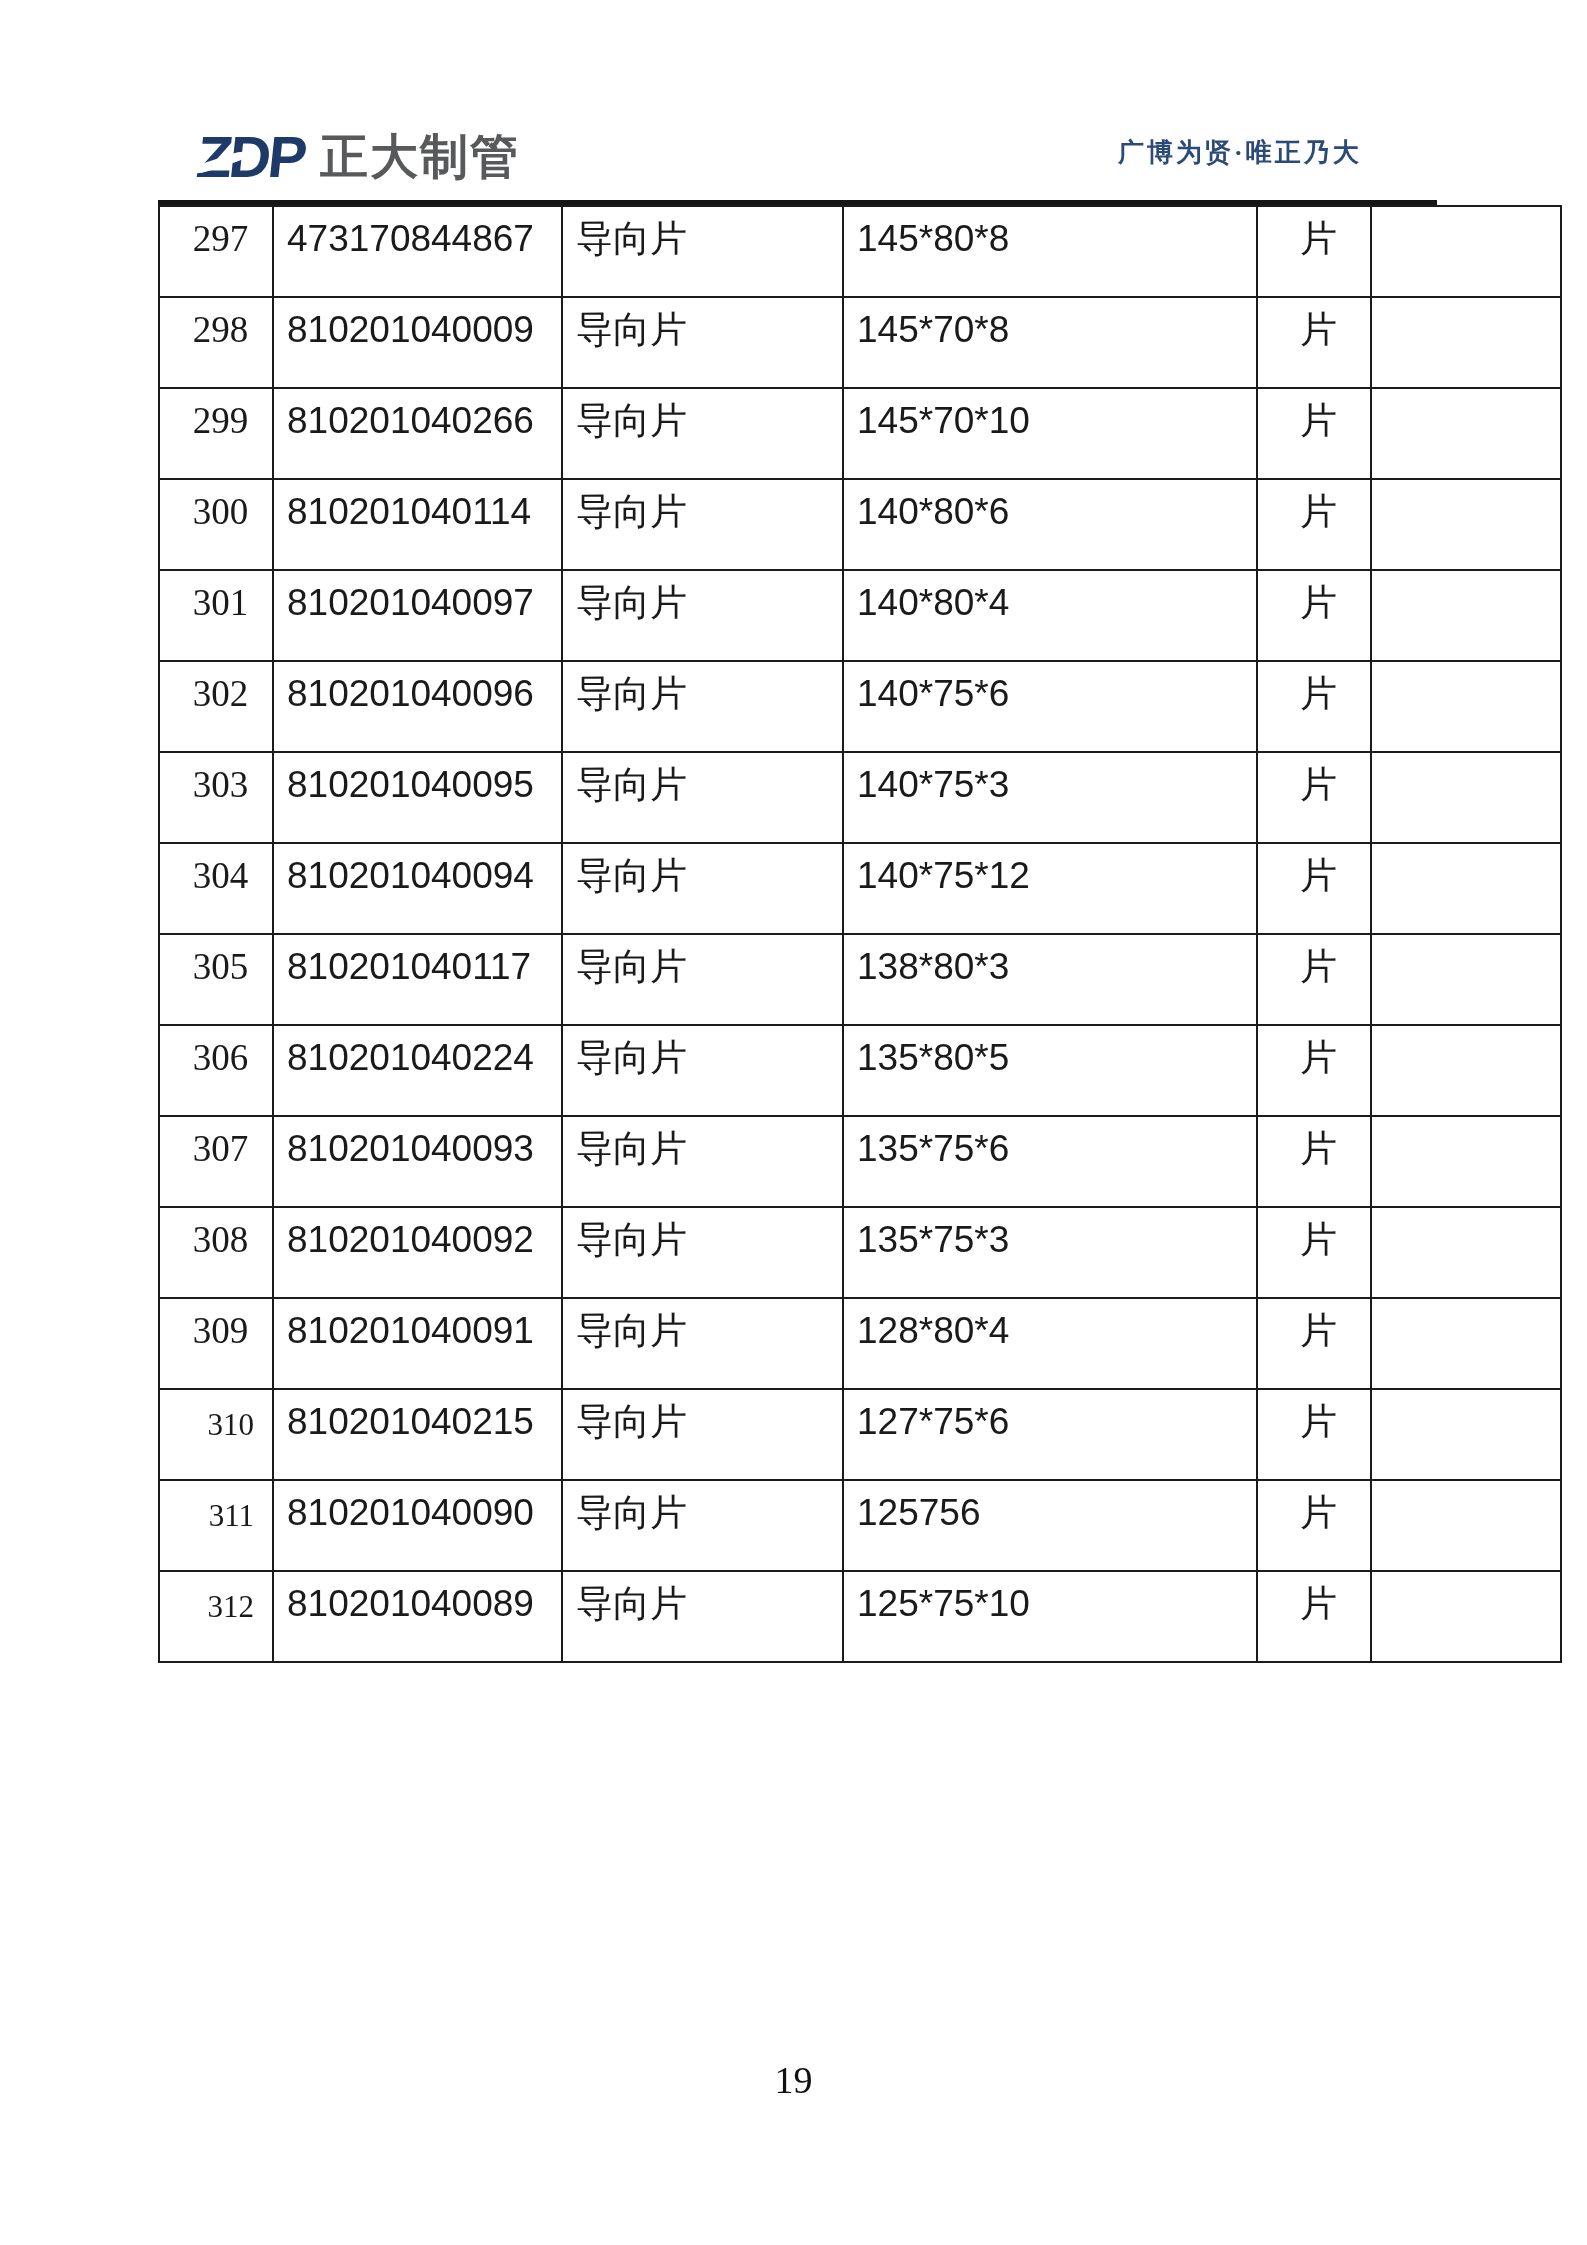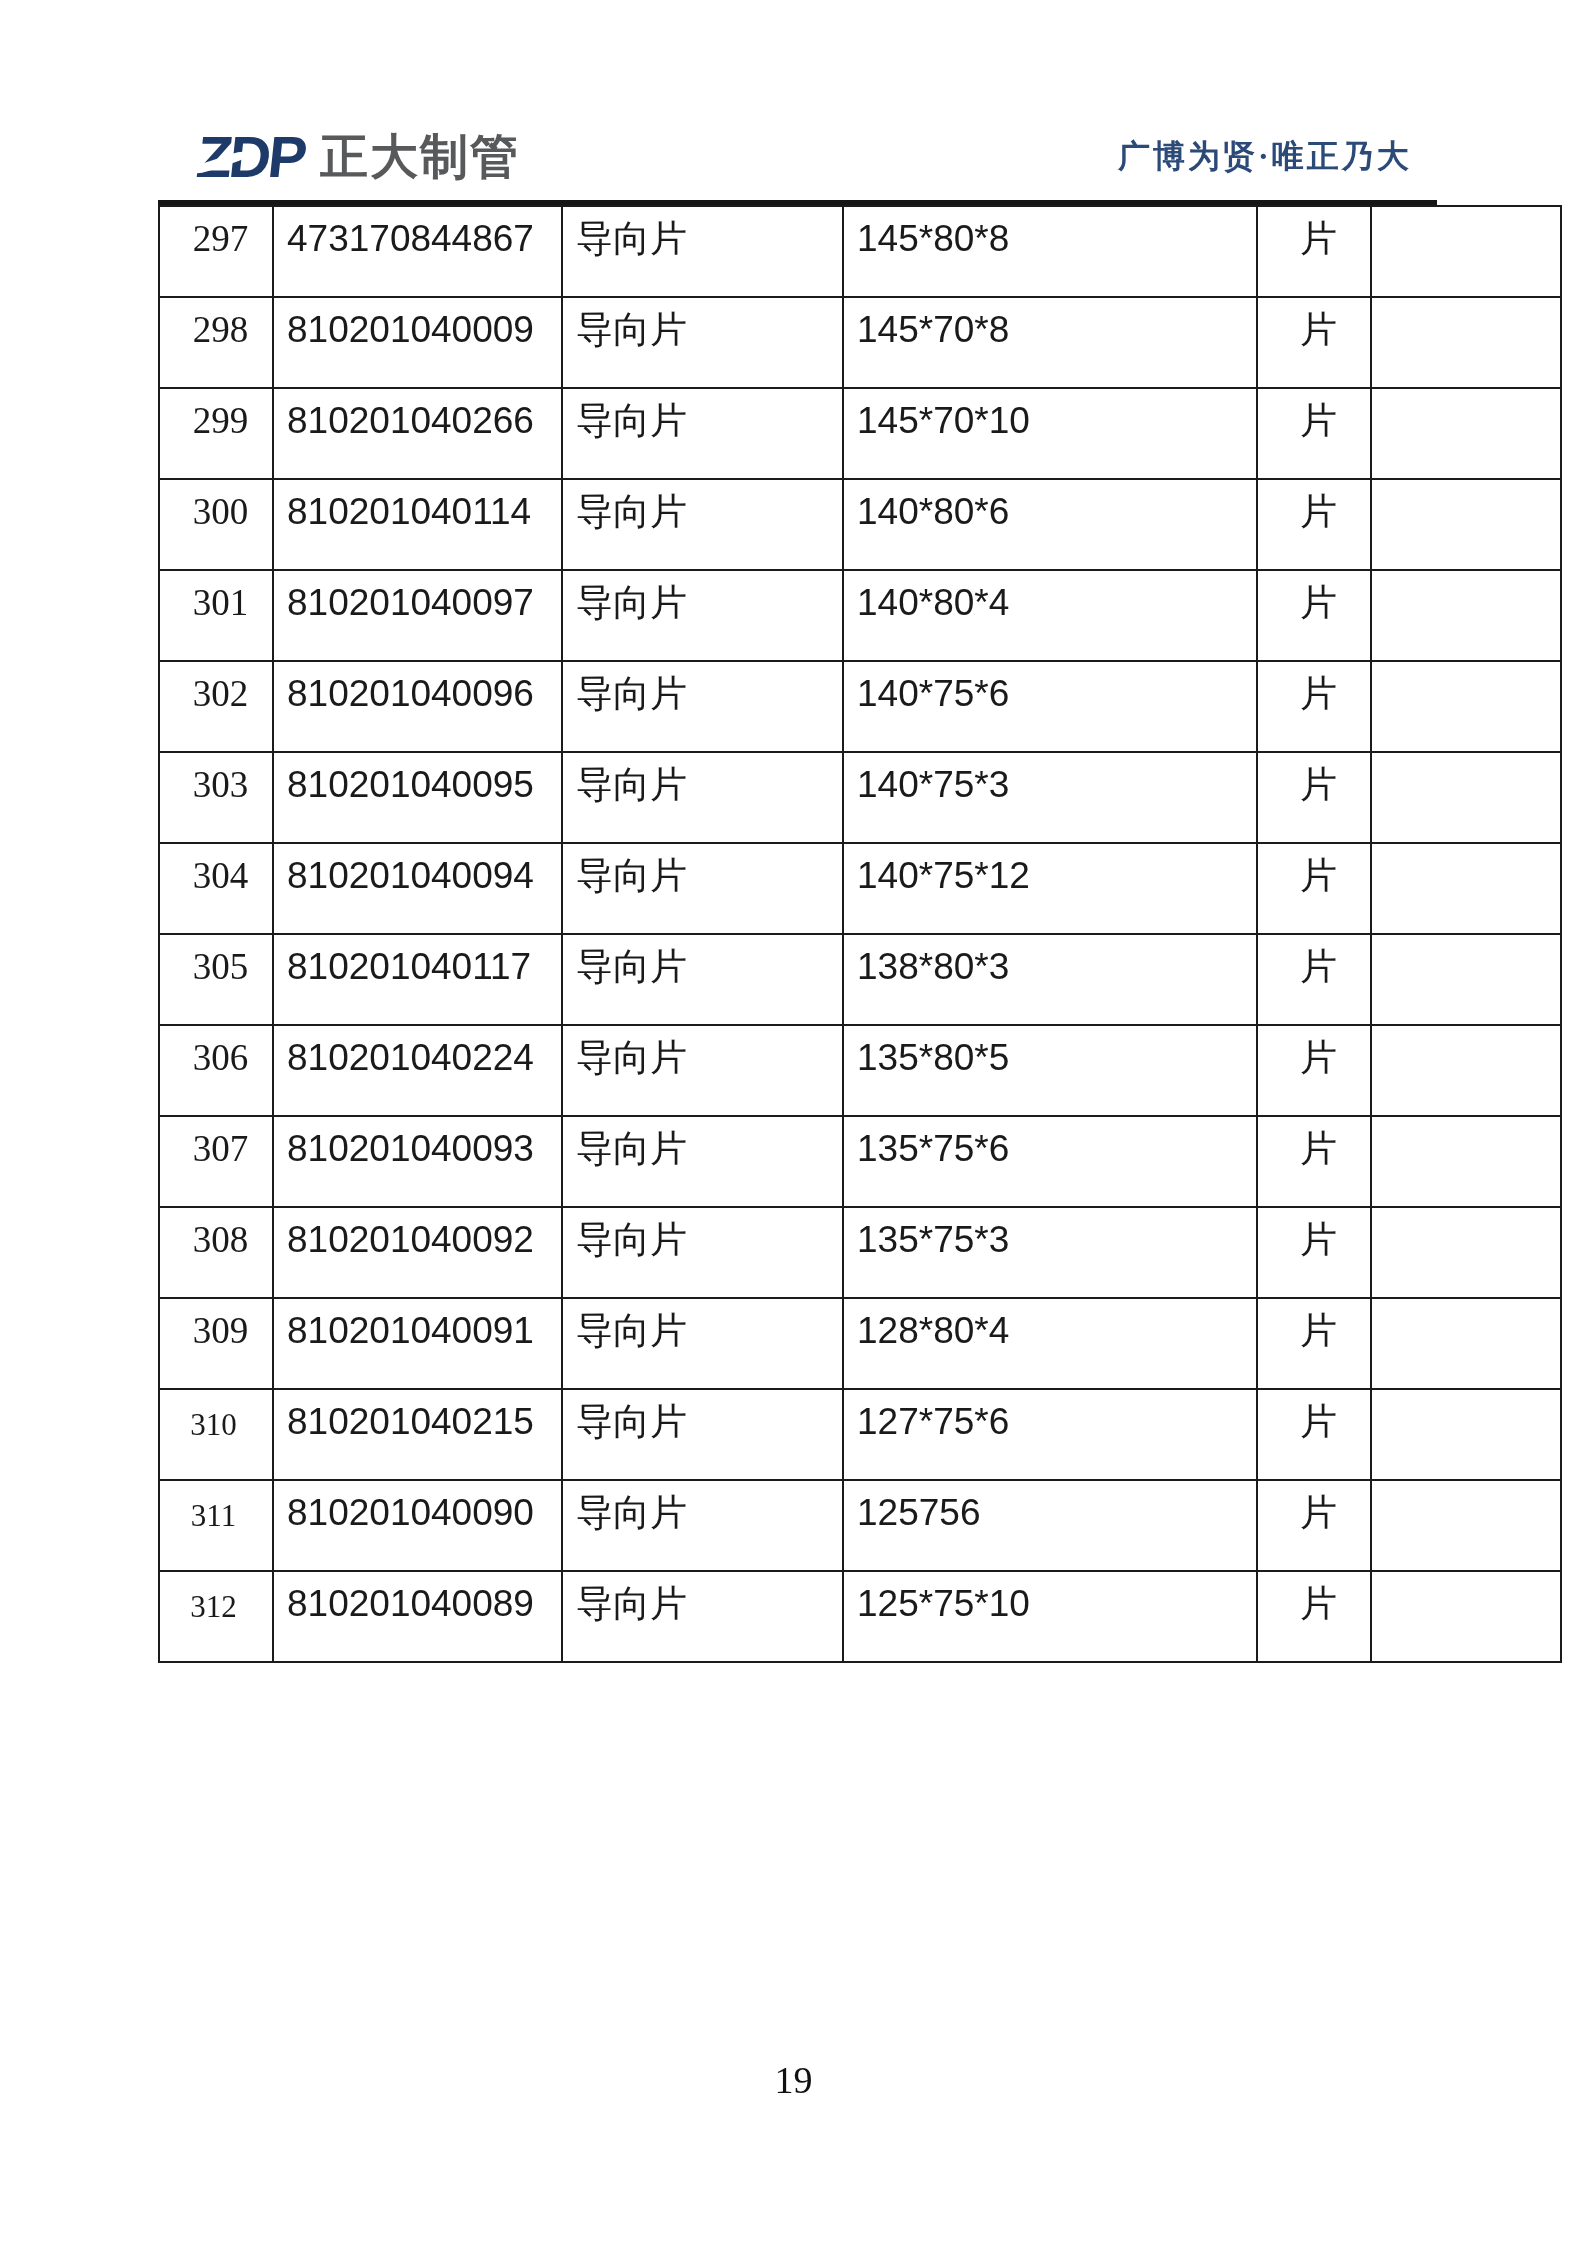--- a/index.html
+++ b/index.html
@@ -47,21 +47,21 @@
     line-height:1;
     font-weight:700;
     color:#58595b;
     letter-spacing:2px;
   }
   .tagline{
     position:absolute;
     left:1118px;
     top:140px;
     font-family:"Liberation Serif","DejaVu Serif",serif;
-    font-size:32px;
+    font-size:26px;
     line-height:1;
     font-weight:600;
     color:#2b4a78;
     letter-spacing:3px;
     white-space:nowrap;
   }
   .header-rule{
     position:absolute;
     left:158px;
     top:200px;
@@ -92,21 +92,21 @@
   td.cell-no{
     font-family:"Liberation Serif","DejaVu Serif",serif;
     font-size:38px;
     text-align:center;
     padding-left:0;
     padding-right:0;
     margin-left:46px;
   }
   td.cell-no.small-no{
     font-size:31px;
-    text-align:center;
+    text-align:right;
     padding-right:18px;
     padding-top:16px;
   }
   td.cell-unit{
     text-align:center;
     padding-left:0;
     padding-right:0;
   }
   td.cell-remark{
     padding:0;

